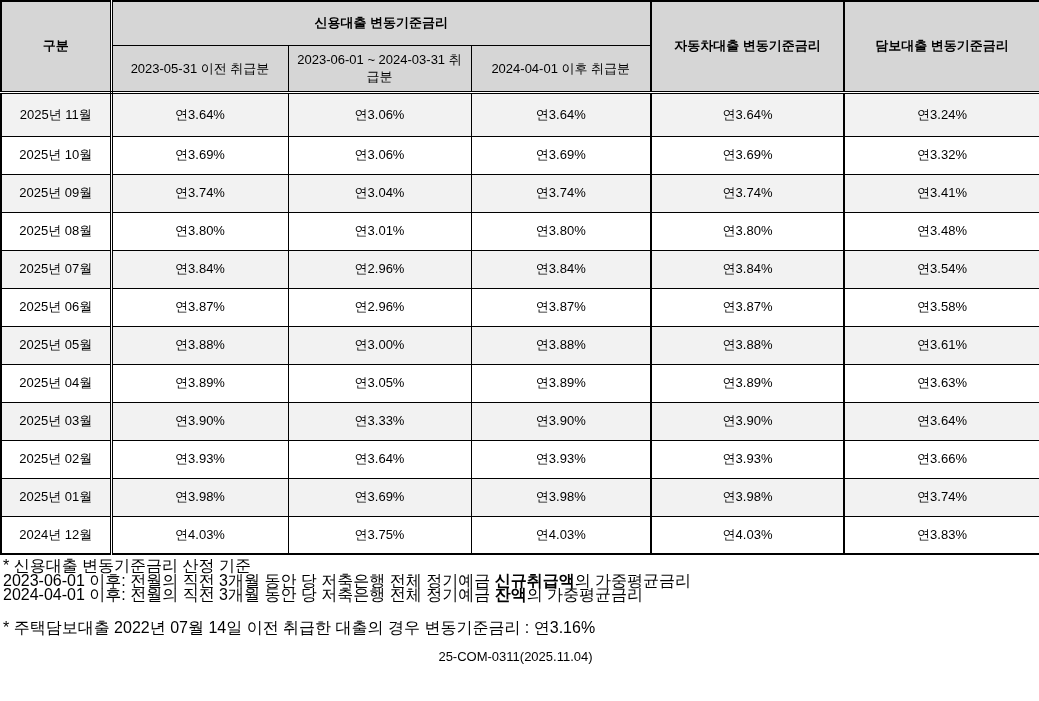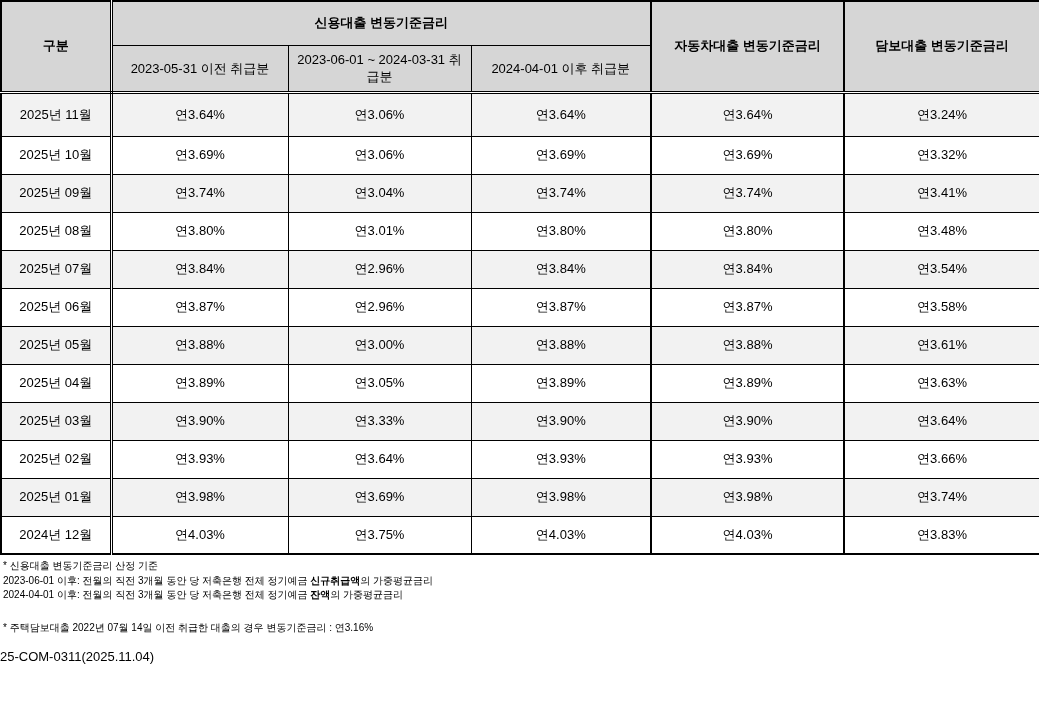--- a/index.html
+++ b/index.html
@@ -39,28 +39,28 @@
   .rate-table th.span-both { border-bottom: 3px double var(--line); }
   
   .rate-table .gubun { border-right: 3px double var(--line); }
   
   .rate-table .thick-left { border-left: 2px solid var(--line); }
   .rate-table tbody tr { height: 38px; background: #ffffff; }
   .rate-table tbody tr.stripe { background: var(--stripe-bg); }
   .rate-table tbody tr.bold-row { font-weight: normal; height: 44px; }
   .footnotes {
     padding: 4px 2px 0 3px;
-    font-size: 10px;
+    font-size: 16px;
     line-height: 14.5px;
   }
   .fn-line { white-space: pre-wrap; }
   .fn-line.gap { margin-top: 18px; }
   .fn-line .b { font-weight: bold; }
   .doc-code {
-    text-align: left;
+    text-align: center;
     font-size: 13px;
     margin-top: 14px;
     padding-right: 8px;
   }
 </style>
 </head>
 <body>
 
 <table class="rate-table">
   <colgroup>

